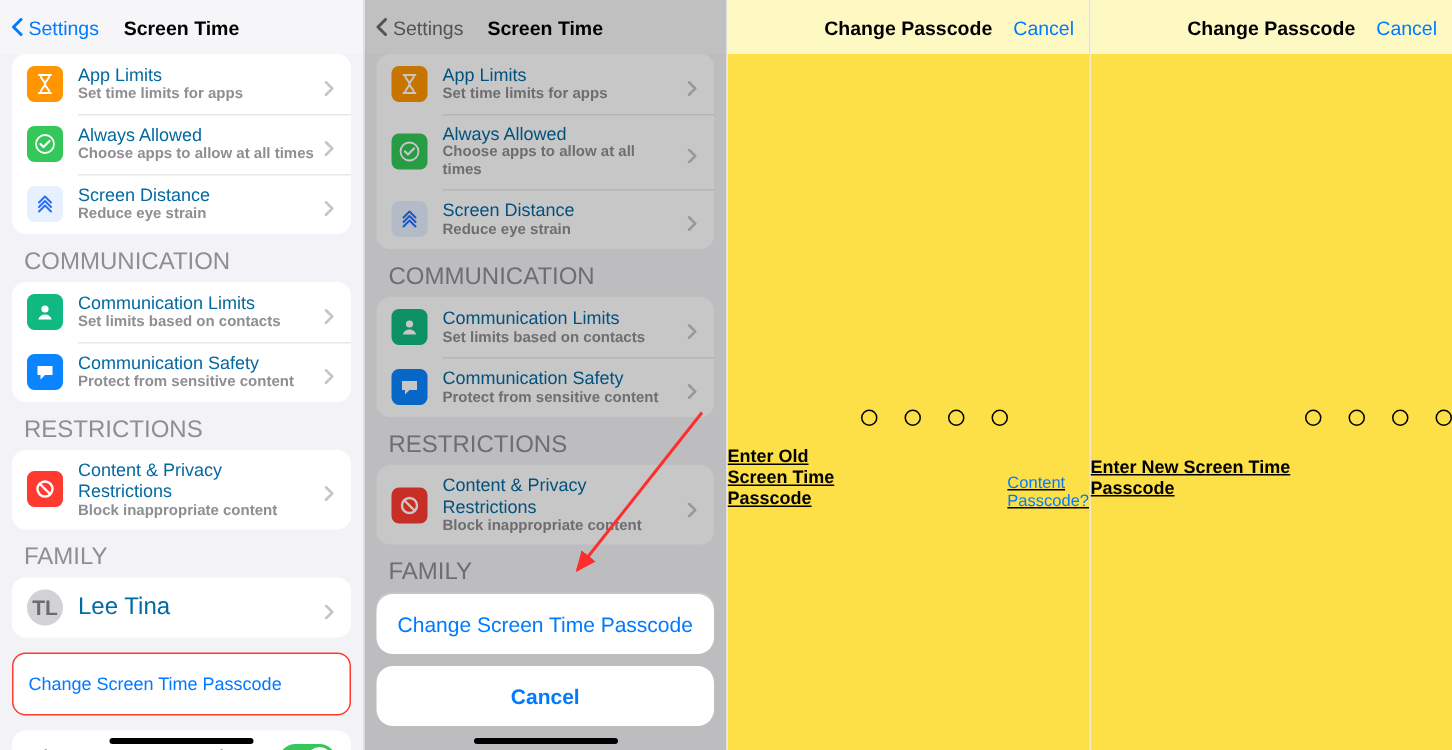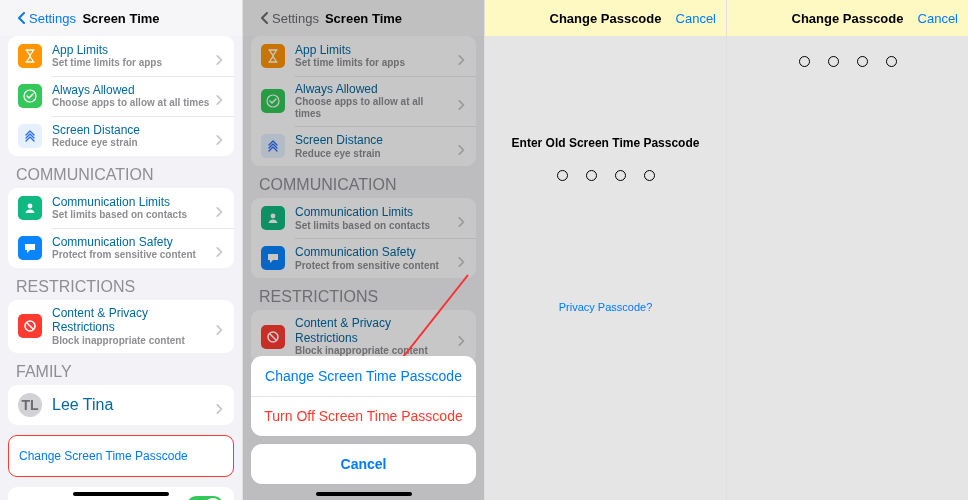--- a/index.html
+++ b/index.html
@@ -25,21 +25,21 @@
     height: 36px;
     display: flex;
     align-items: center;
     justify-content: center;
     position: relative;
     background: #f6f6f8;
   }
   .nav.white { background: #fef9c3; }
   .nav-back {
     position: absolute;
-    left: 16px;
+    left: 6px;
     top: 0;
     height: 36px;
     display: flex;
     align-items: center;
     color: #007aff;
     font-size: 13px;
     cursor: pointer;
   }
   .nav-back .chev {
     width: 12px; height: 12px;
@@ -183,23 +183,23 @@
   .sheet-btn.red  { color:#ff3b30; }
   .sheet-btn.cancel { font-weight:600; color:#007aff; }
   .arrow {
     position: absolute;
     pointer-events: none;
   }
   
   .pass-body {
     flex:1;
     display:flex;
-    flex-direction:column;
     align-items:center;
-    background:#e5e5e5;
+    background:#fde047;
+    text-decoration:underline;
   }
   .pass-prompt {
     margin-top: 100px;
     font-size: 12px;
     font-weight: 600;
     color:#000;
   }
   .dots {
     margin-top: 20px;
     display:flex;
@@ -520,21 +520,20 @@
         <marker id="ah" markerWidth="8" markerHeight="8" refX="6" refY="3" orient="auto">
           <path d="M0,0 L7,3 L0,6 z" fill="#ff2d2d"></path>
         </marker>
       </defs>
     <line x1="95" y1="5" x2="12" y2="110" stroke="#ff2d2d" stroke-width="2" marker-end="url(#ah)"></line>
   </svg>
 
   <div class="sheet">
     <div class="sheet-group">
       <div class="sheet-btn blue">Change Screen Time Passcode</div>
-      <div class="sheet-btn red">Turn Off Screen Time Passcode</div>
     </div>
     <div class="sheet-group">
       <div class="sheet-btn cancel">Cancel</div>
     </div>
   </div>
 
   <div class="homebar"></div>
 </div>
 
 <div class="screen" style="background:#fff">
@@ -543,30 +542,31 @@
     <div class="nav-right">Cancel</div>
   </div>
   <div class="pass-body">
     <div class="pass-prompt">Enter Old Screen Time Passcode</div>
     <div class="dots">
       <div class="dot"></div>
       <div class="dot"></div>
       <div class="dot"></div>
       <div class="dot"></div>
     </div>
-    <div class="forgot">Privacy Passcode?</div>
+    <div class="forgot">Content Passcode?</div>
   </div>
 </div>
 
 <div class="screen" style="background:#fff">
   <div class="nav white">
     <div class="nav-title">Change Passcode</div>
     <div class="nav-right">Cancel</div>
   </div>
   <div class="pass-body">
+    <div class="pass-prompt">Enter New Screen Time Passcode</div>
     <div class="dots">
       <div class="dot"></div>
       <div class="dot"></div>
       <div class="dot"></div>
       <div class="dot"></div>
     </div>
   </div>
 </div>
 
 </body></html>

